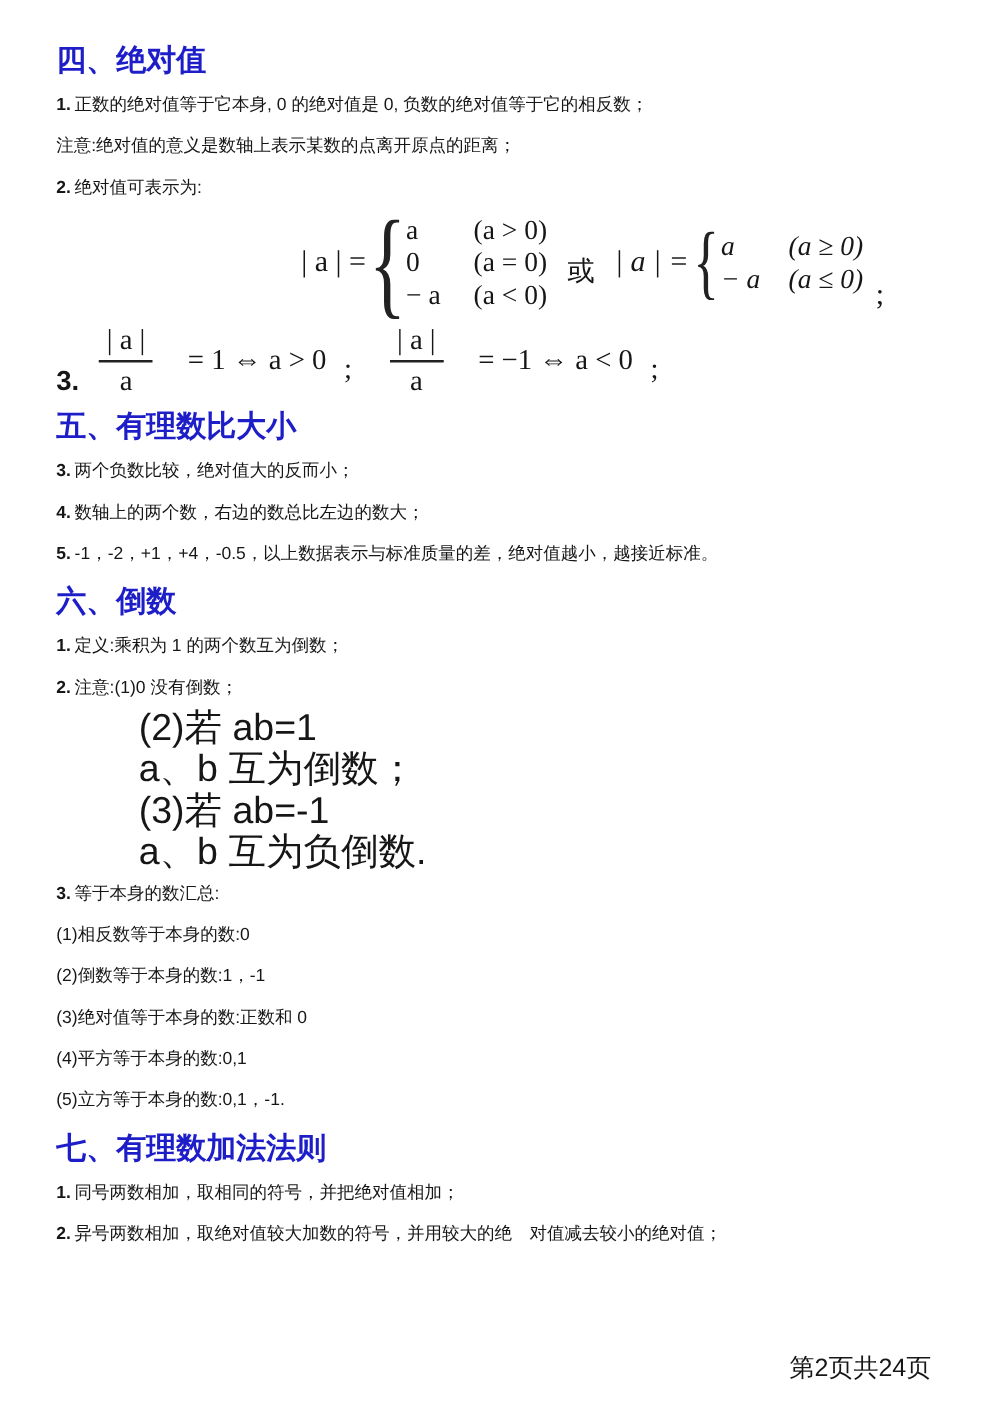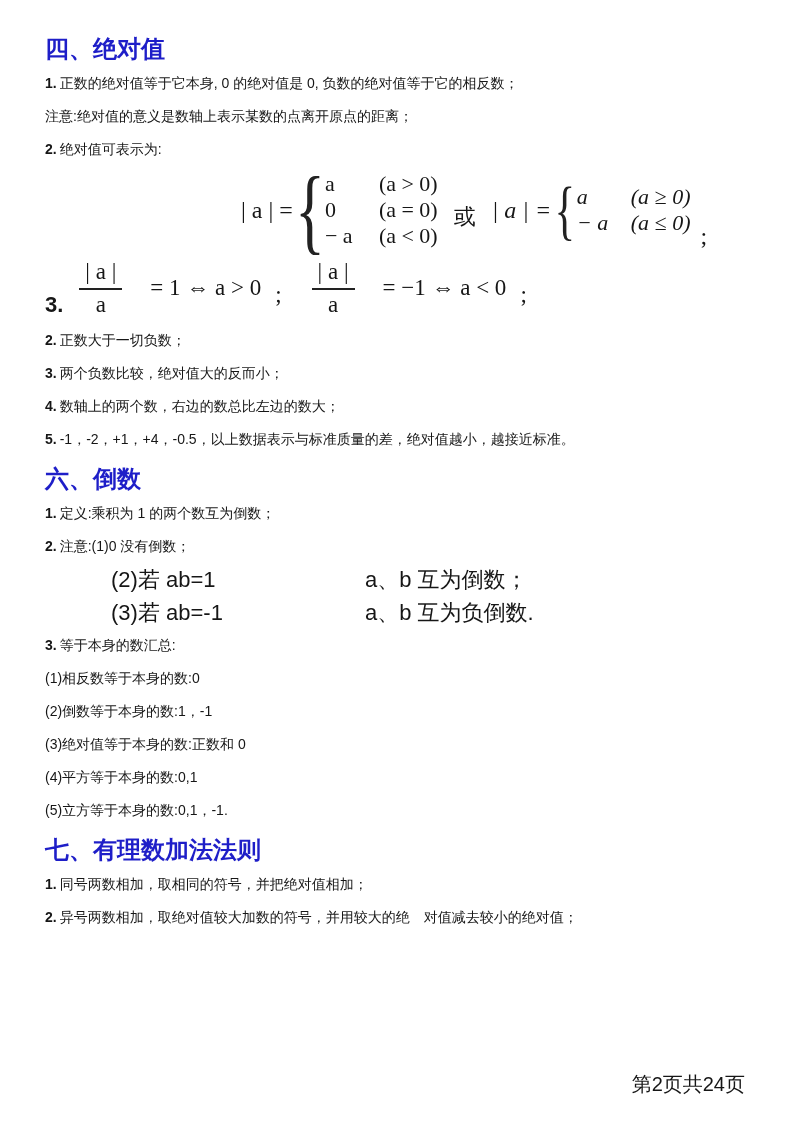--- a/index.html
+++ b/index.html
@@ -16,21 +16,21 @@
   h2.sec {
     font-size: 24px; line-height: 36px; font-weight: bold;
     color: var(--heading-color, #1e1ec8);
     margin-top: 5px;
   }
   p.line { font-size: 14px; line-height: 33px; font-weight: normal; }
   p.nowrap { white-space: nowrap; }
   .ln { font-weight: bold; margin-right: 3px; }
 
   
-  .pair { display: flex; font-size: 22px; line-height: 33px; padding-left: 66px; }
+  .pair { display: flex; font-size: 30px; line-height: 33px; padding-left: 66px; flex-direction: column; }
   .pair-left { width: 254px; }
 
   
   .mathline {
     display: flex; align-items: center;
     font-family: "Liberation Serif", serif;
     margin: 4px 0 6px 196px;
   }
   .pw { display: inline-flex; align-items: center; }
   .pw-lhs { font-size: 24px; margin-right: 4px; white-space: nowrap; }
@@ -55,21 +55,21 @@
     font-family: "Liberation Sans", sans-serif; font-weight: bold; font-size: 22px;
     align-self: flex-end; margin-right: 16px;
   }
   .frac { display: inline-flex; flex-direction: column; text-align: center; margin-right: 8px; }
   .fnum { padding: 0 6px 3px; border-bottom: 2px solid #222; white-space: nowrap; }
   .fden { padding-top: 2px; }
   .frhs { white-space: nowrap; margin-left: 20px; }
   .fsep { margin: 14px 30px 0 14px; align-self: center; }
 
   .footer {
-    position: absolute; right: 48px; bottom: 24px;
+    position: absolute; right: 48px; bottom: 14px;
     font-size: 20px; color: #161616;
   }
 </style>
 </head>
 <body>
 
 <div class="page">
 
   <h2 class="sec">四、绝对值</h2>
 
@@ -124,21 +124,21 @@
     <span class="fsep">;</span>
     <span class="frac">
         <span class="fnum">| a |</span>
         <span class="fden">a</span>
       </span>
     <span class="frhs">= −1 ⇔ a &lt; 0</span>
     <span class="fsep">;</span>
   </div>
 
 
-  <p class="line"><b class="ln">2.</b><span>正数大于一切负数；</span></p>
+  <h2 class="sec">五、有理数比大小</h2>
   <p class="line"><b class="ln">3.</b><span>两个负数比较，绝对值大的反而小；</span></p>
   <p class="line"><b class="ln">4.</b><span>数轴上的两个数，右边的数总比左边的数大；</span></p>
   <p class="line"><b class="ln">5.</b><span>-1，-2，+1，+4，-0.5，以上数据表示与标准质量的差，绝对值越小，越接近标准。</span></p>
 
   <h2 class="sec">六、倒数</h2>
   <p class="line"><b class="ln">1.</b><span>定义:乘积为 1 的两个数互为倒数；</span></p>
   <p class="line"><b class="ln">2.</b><span>注意:(1)0 没有倒数；</span></p>
   <div class="pair">
     <span class="pair-left">(2)若 ab=1</span>
     <span class="pair-right">a、b 互为倒数；</span>

